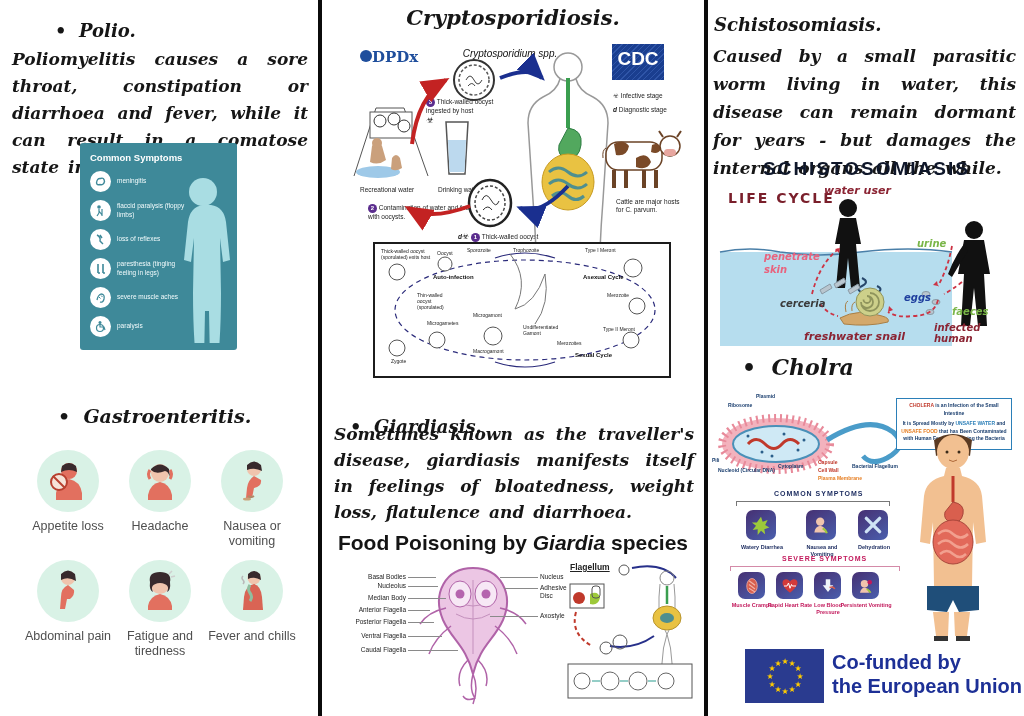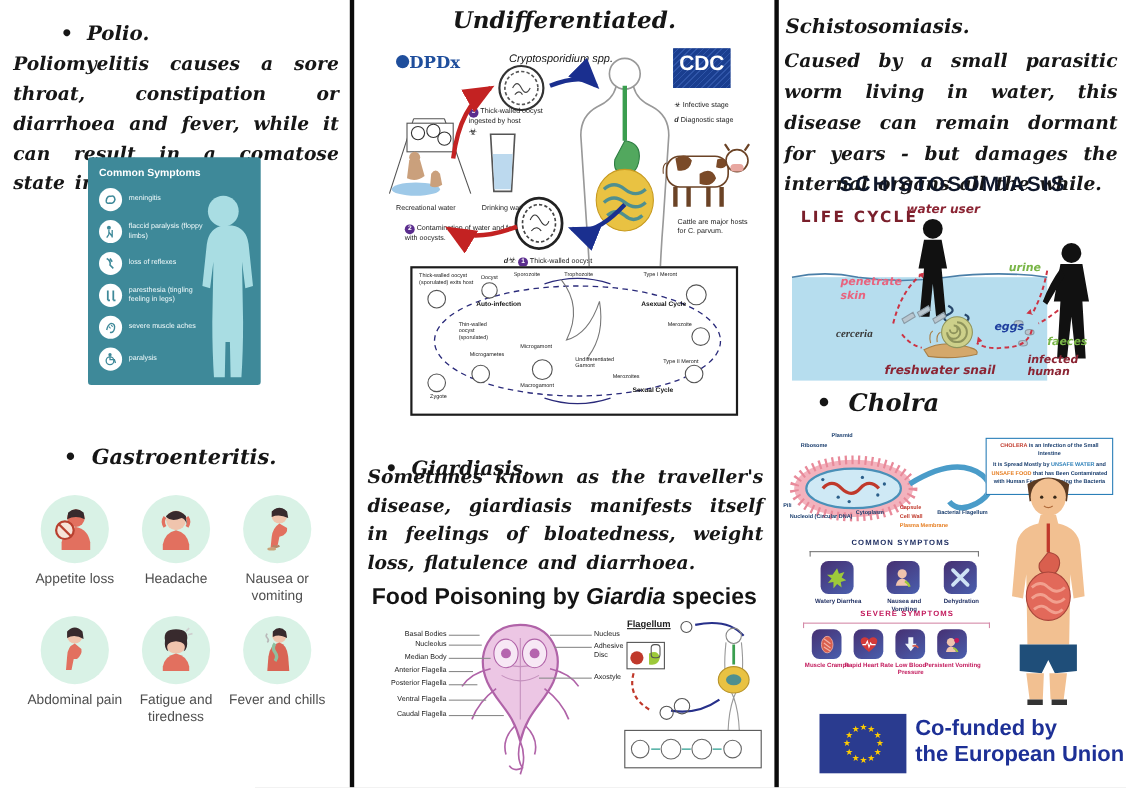--- a/index.html
+++ b/index.html
@@ -179,21 +179,21 @@
             <path d="M14 4 q6 -6 12 0 l1 6 q-7 -4 -13 -1 z" fill="#382a2d"></path>
             <path d="M20 14 q-9 2 -10 13 l-1 13 h20 l-1 -13 q-1 -11 -8 -13 z" fill="#d96454"></path>
             <path d="M16 15 q-3 4 0 8 q3 4 0 8" stroke="#8fbf9f" stroke-width="3" fill="none"></path>
             <path d="M9 6 q-2 2 0 4 q2 2 0 4" stroke="#b9b9b9" stroke-width="1.5" fill="none"></path>
           </svg>
         </div>
       <div class="glabel">Fever and chills</div>
     </div>
   </div>
 
-  <div class="abs serifbi" style="left:322px;top:5px;width:382px;text-align:center;font-size:21px;">Undifferentiated.</div>
+  <div class="abs serifbi" style="left:322px;top:5px;width:382px;text-align:center;font-size:21px;">Cryptosporidiosis.</div>
 
   <div class="abs" style="left:330px;top:36px;width:366px;height:354px;">
 
     <div class="abs" style="left:30px;top:12px;color:#1f4e9c;font-weight:bold;font-size:15px;font-family:'DejaVu Serif',serif;"><span style="display:inline-block;width:12px;height:12px;border-radius:50%;background:#1f4e9c;"></span><span>DPDx</span></div>
 
     <div class="abs" style="left:100px;top:12px;width:160px;text-align:center;font-weight:normal;font-style:italic;font-size:10px;color:#111;">Cryptosporidium spp.</div>
 
     <div class="abs" style="left:282px;top:8px;width:52px;height:36px;background:#1a3e8f;color:#fff;
                 text-align:center;font-weight:bold;font-size:19px;line-height:30px;font-family:'Liberation Sans',sans-serif;
                 background-image:repeating-linear-gradient(135deg,#1a3e8f 0,#1a3e8f 3px,#2f55a8 3px,#2f55a8 4px);">CDC</div>
@@ -440,21 +440,21 @@
         <path d="M226 118 Q222 134 200 134 Q186 136 176 130"></path>
         <path d="M108 122 Q116 132 126 134"></path>
         <path d="M250 100 Q240 108 232 112"></path>
       </g>
       <path d="M128 66 l-5 1 4 4 z M226 104 l-1 -5 -4 4 z M176 130 l5 -2 -4 -4 z" fill="#cc3344"></path>
     </svg>
     <div class="abs handw" style="left:16px;top:8px;font-size:14px;color:#7a1f2b;letter-spacing:2px;font-style:normal;">LIFE CYCLE</div>
     <div class="abs handw" style="left:112px;top:2px;font-size:11px;color:#8b2433;">water user</div>
     <div class="abs handw" style="left:205px;top:56px;font-size:10px;color:#7ab648;">urine</div>
     <div class="abs handw" style="left:52px;top:68px;width:64px;font-size:10px;color:#e8637e;line-height:1.3;">penetrate skin</div>
-    <div class="abs handw" style="left:48px;top:116px;font-size:10px;color:#3a3a3a;font-family:Liberation Serif, serif;">cerceria</div>
+    <div class="abs handw" style="left:68px;top:116px;font-size:10px;color:#3a3a3a;">cerceria</div>
     <div class="abs handw" style="left:192px;top:110px;font-size:10px;color:#1f3f9e;">eggs</div>
     <div class="abs handw" style="left:240px;top:124px;font-size:10px;color:#7ab648;">faeces</div>
     <div class="abs handw" style="left:222px;top:140px;font-size:10px;color:#8b2433;">infected human</div>
     <div class="abs handw" style="left:92px;top:148px;font-size:11px;color:#8b2433;">freshwater snail</div>
   </div>
 
   <div class="abs serifbi" style="left:742px;top:354px;font-size:22px;">
     <span>•</span>&nbsp;&nbsp;<span>Cholra</span>
   </div>
 

